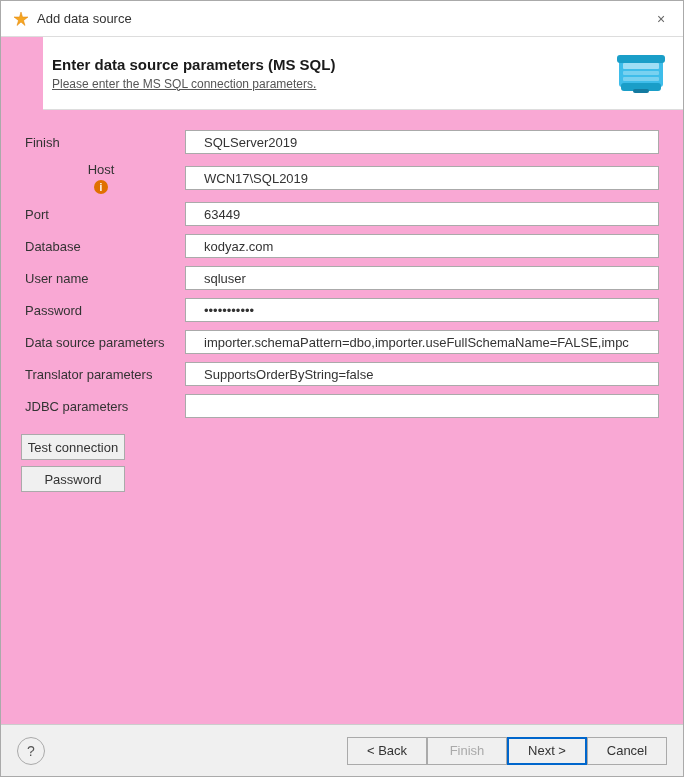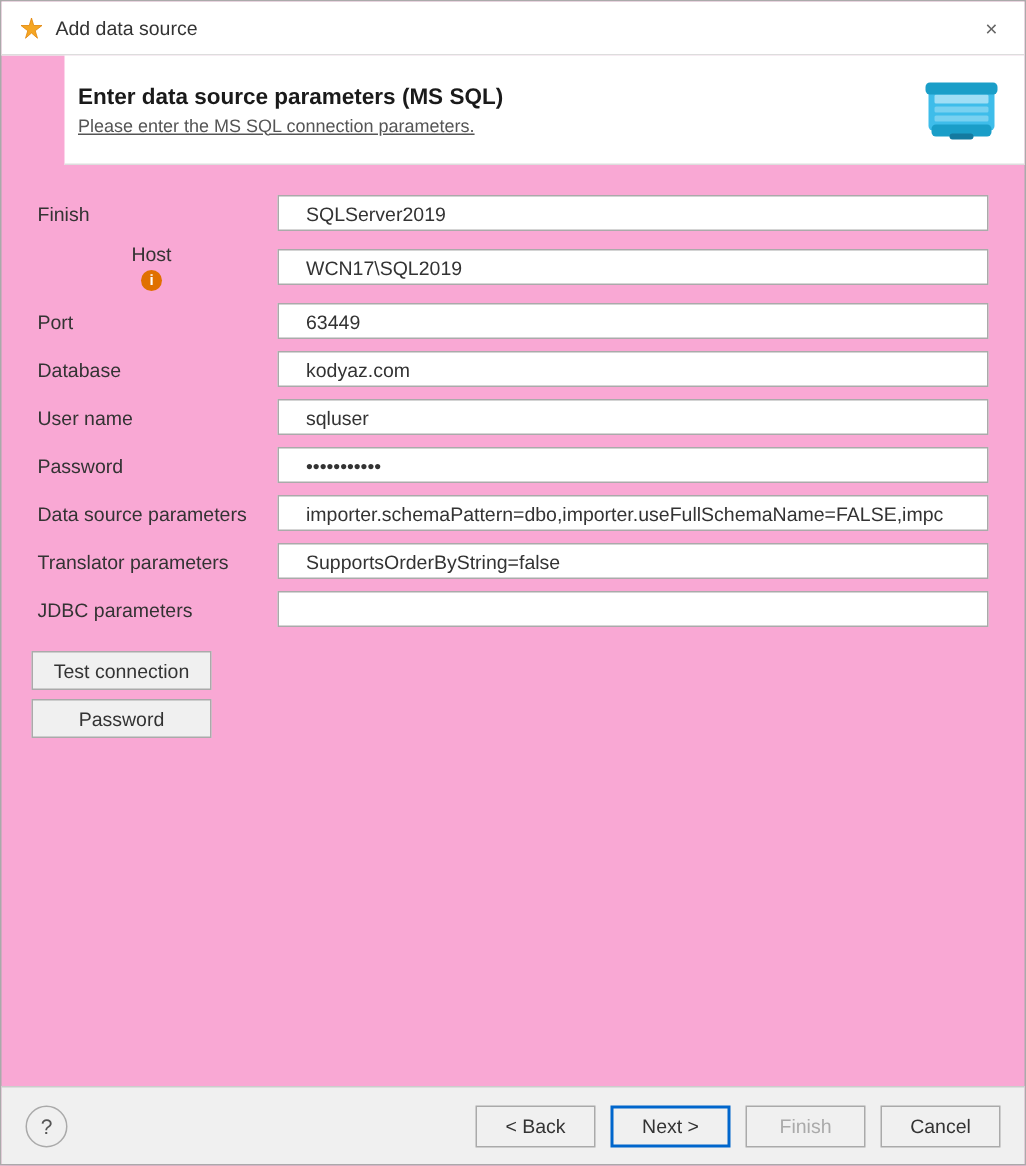--- a/index.html
+++ b/index.html
@@ -133,41 +133,41 @@
       justify-content: center;
       cursor: default;
     }
     .btn-group {
       display: flex;
       flex-direction: column;
       gap: 6px;
       margin-top: 12px;
     }
     .action-btn {
-      width: 120px;
+      width: 104px;
       height: 26px;
       background: #f0f0f0;
       border: 1px solid #aaa;
       font-size: 13px;
       color: #333;
       cursor: pointer;
       text-align: center;
     }
     .footer {
       height: 52px;
       background: #f0f0f0;
       border-top: 1px solid #ccc;
       display: flex;
       align-items: center;
       justify-content: space-between;
       padding: 0 16px;
     }
     .footer-right {
       display: flex;
-      gap: 10px;
+      gap: 0;
       align-items: center;
     }
     .footer-btn {
       height: 28px;
       min-width: 80px;
       padding: 0 12px;
       background: #f0f0f0;
       border: 1px solid #aaa;
       font-size: 13px;
       color: #333;
@@ -278,18 +278,18 @@
     <div class="btn-group">
       <button class="action-btn">Test connection</button>
       <button class="action-btn">Password</button>
     </div>
   </div>
 
   <div class="footer">
     <button class="help-btn">?</button>
     <div class="footer-right">
       <button class="footer-btn">&lt; Back</button>
+      <button class="footer-btn" disabled="">Finish</button>
       <button class="footer-btn next-btn">Next &gt;</button>
-      <button class="footer-btn" disabled="">Finish</button>
       <button class="footer-btn">Cancel</button>
     </div>
   </div>
 </div>
 
 </body></html>

